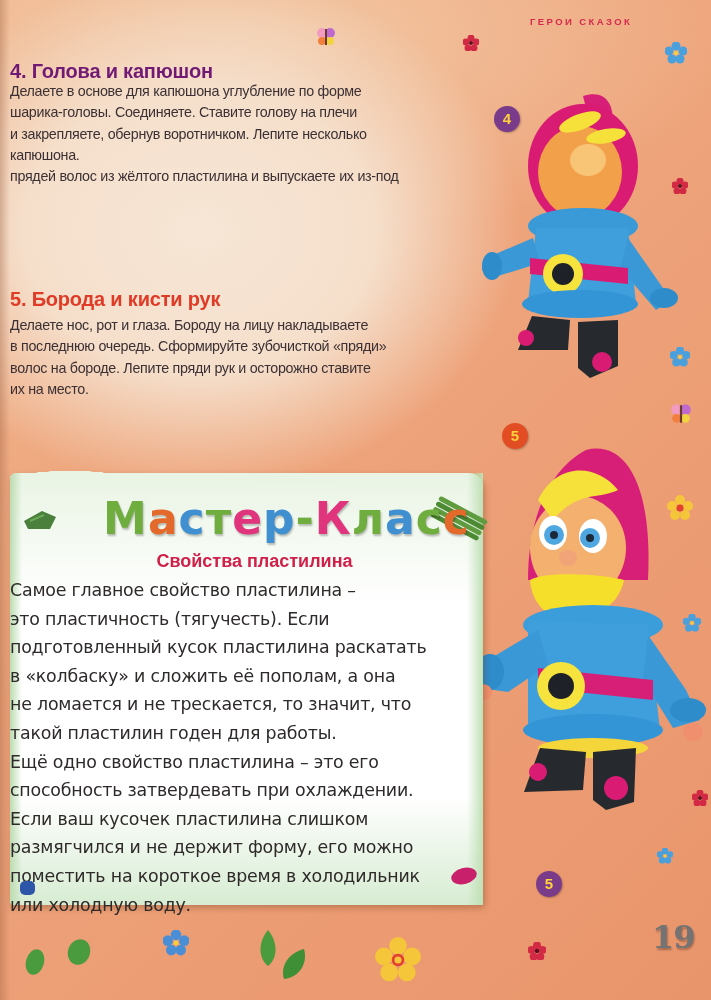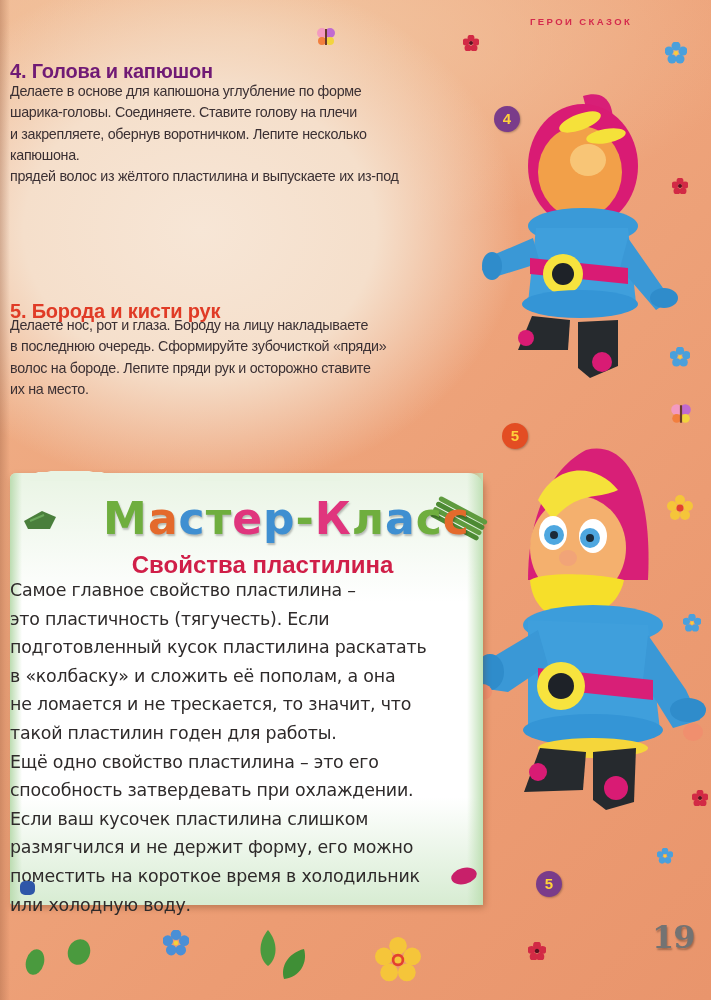--- a/index.html
+++ b/index.html
@@ -16,21 +16,21 @@
     background: linear-gradient(90deg, rgba(150,90,60,0.35), rgba(150,90,60,0));
   }
   .running-head {
     position: absolute; left: 530px; top: 16px;
     font-size: 9.5px; font-weight: bold; letter-spacing: 2.4px; color: #d42a4d;
   }
   .step-title {
     position: absolute; left: 10px; font-weight: bold; font-size: 20px; letter-spacing: -0.2px;
   }
   .step4-title { top: 60px; color: #701a75; }
-  .step5-title { top: 300px; color: #e03b26; text-align: center; }
+  .step5-title { top: 288px; color: #e03b26; text-align: center; }
   .step-text {
     position: absolute; left: 10px; font-family: "Liberation Sans", sans-serif;
     font-size: 14.3px; line-height: 21.3px; color: #3b3033; letter-spacing: -0.3px;
   }
   .step-text div { white-space: nowrap; }
   .step4-text { top: 81px; }
   .step5-text { top: 315px; }
 
   .badge {
     position: absolute; width: 26px; height: 26px; border-radius: 50%;
@@ -62,22 +62,22 @@
     background: linear-gradient(270deg, #bfe0b5, rgba(255,255,255,0));
   }
   .mc-title {
     position: absolute; left: 0; width: 100%; top: 20px; text-align: center;
     font-family: "DejaVu Sans", sans-serif; font-size: 44px; font-weight: bold; letter-spacing: 1px;
     text-shadow: 1px 2px 2px rgba(0,0,0,0.25);
     padding-left: 40px;
   }
   .mc-title span { display: inline-block; }
   .mc-subtitle {
-    position: absolute; left: 16px; width: 100%; top: 78px; text-align: center;
-    font-size: 24px; font-weight: bold; color: #d01f48;
+    position: absolute; left: 8px; width: 100%; top: 78px; text-align: center;
+    font-size: 18px; font-weight: bold; color: #d01f48;
   }
   .mc-body {
     position: absolute; left: 0; width: 100%; top: 103px; 
     font-family: "DejaVu Sans", sans-serif; font-size: 17.4px; line-height: 28.6px;
     color: #2e2a2a; letter-spacing: -0.2px;
   }
   .mc-body div { white-space: nowrap; }
 
   
   .clay { position: absolute; }

